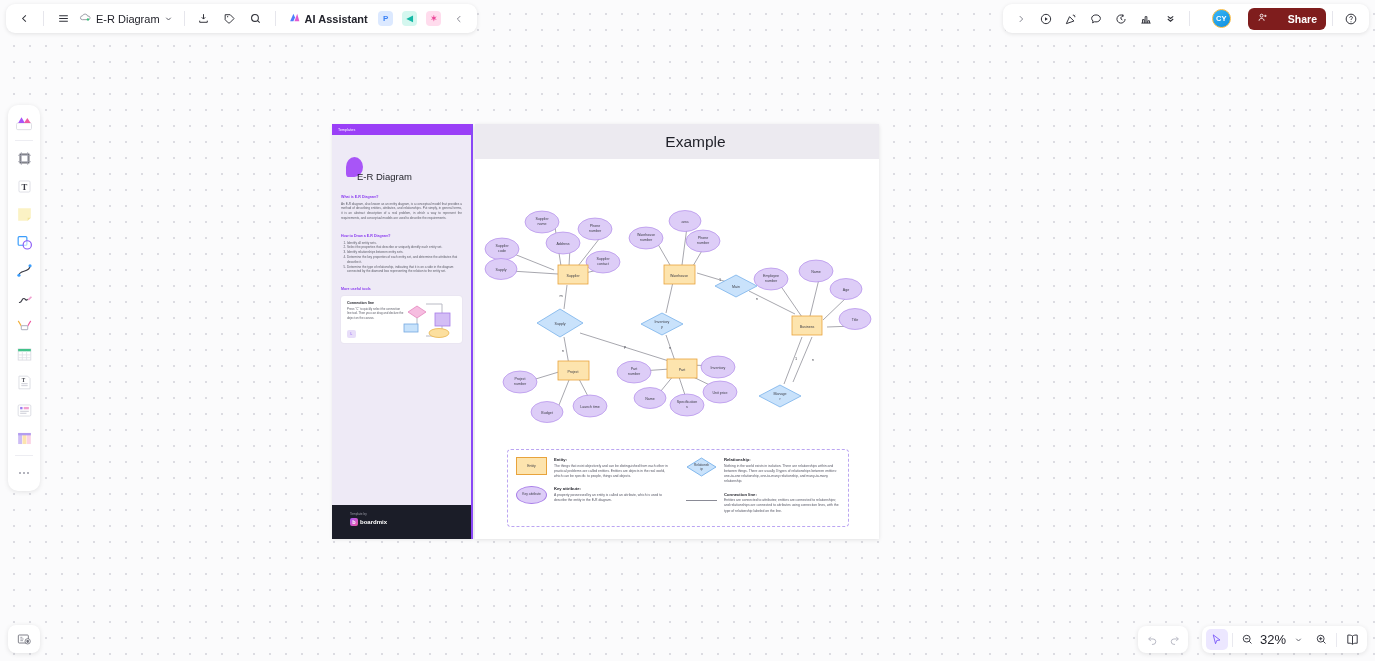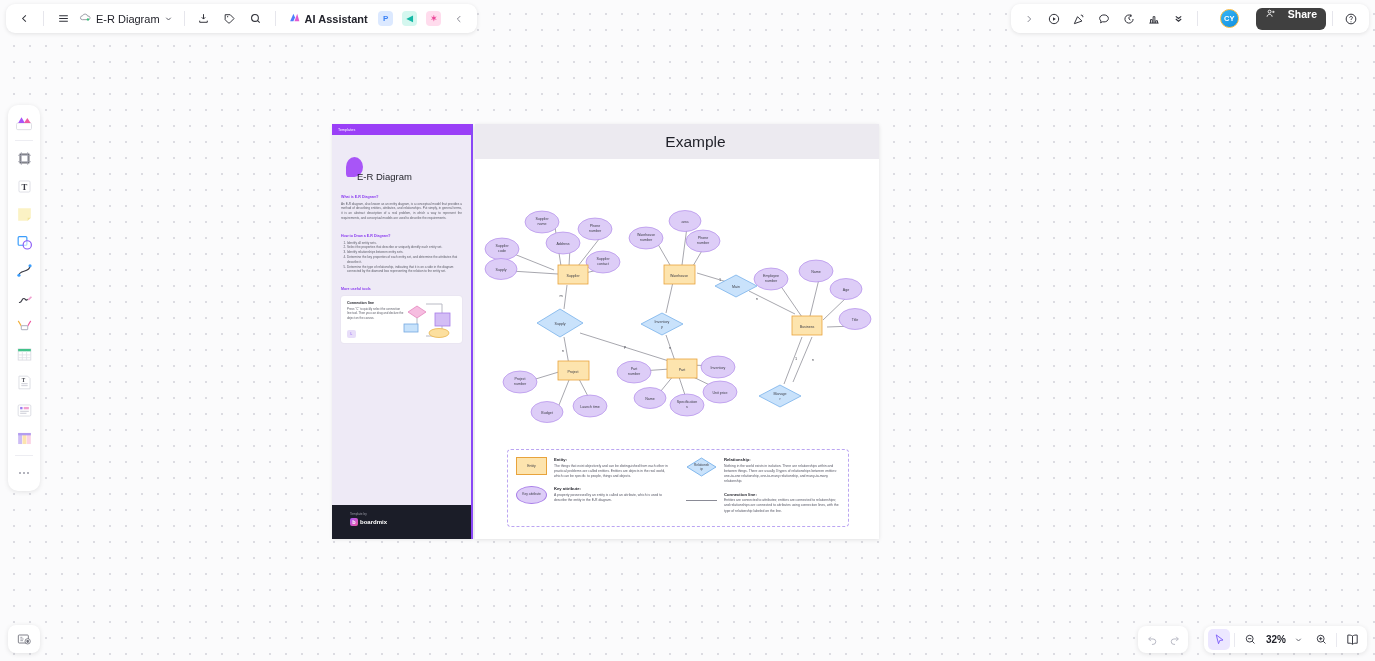--- a/index.html
+++ b/index.html
@@ -46,23 +46,23 @@
   }
   .app-wrap { width:22px; height:23px; display:flex; align-items:center; justify-content:center; border-radius:6px; cursor:pointer;}
   #avatar {
     width:19px; height:19px; border-radius:50%;
     background:linear-gradient(145deg,#39b6f5,#0f8fe0);
     color:#fff; font-size:7.5px; font-weight:bold;
     display:flex; align-items:center; justify-content:center;
     border:1.5px solid #f5b942; cursor:pointer; margin:0 16px;
   }
   #share-btn {
-    height:22px; background:#404040; color:#fff; border:0; border-radius:6px;
+    height:22px; background:#7f1d1d; color:#fff; border:0; border-radius:6px;
     font-size:10.5px; font-weight:bold; padding:0 9px; cursor:pointer;
-    display:flex; gap:12px;
+    display:flex; align-items:center; gap:20px;
     font-family:"Liberation Sans", sans-serif;
   }
 
   
   #rail {
     position:absolute; left:8px; top:105px; width:32px;
     background:#fff; border-radius:10px;
     box-shadow:0 1px 5px rgba(0,0,0,.10);
     padding:5px 0; display:flex; flex-direction:column; align-items:center; gap:2px;
   }
@@ -84,21 +84,21 @@
     display:flex; align-items:center; padding:0 3px;
   }
   #zoom-group {
     position:absolute; right:8px; bottom:8px; height:27px;
     background:#fff; border-radius:8px; box-shadow:0 1px 5px rgba(0,0,0,.10);
     display:flex; align-items:center; padding:0 4px; gap:1px;
   }
   .zbtn { width:22px;height:21px;border-radius:5px;display:flex;align-items:center;
     justify-content:center;cursor:pointer;color:#3a3b44; border:0; background:transparent;}
   .zbtn.active { background:#ece7ff; color:#7c5cfa; }
-  #zoom-level { font-size:10px; color:#22232b; min-width:24px; text-align:right; cursor:pointer;font-weight:bold;}
+  #zoom-level { font-size:13px; color:#22232b; min-width:24px; text-align:right; cursor:pointer;}
   .zsep{width:1px;height:14px;background:#e9e9ef;margin:0 3px;}
 
   
   #tpl-card {
     position:absolute; left:332px; top:124px; width:141px; height:415px;
     background:#eeeaf6; overflow:hidden;
     box-shadow:0 1px 3px rgba(0,0,0,.08);
     border-right:2px solid #8b49f8;
   }
   #tpl-head {

